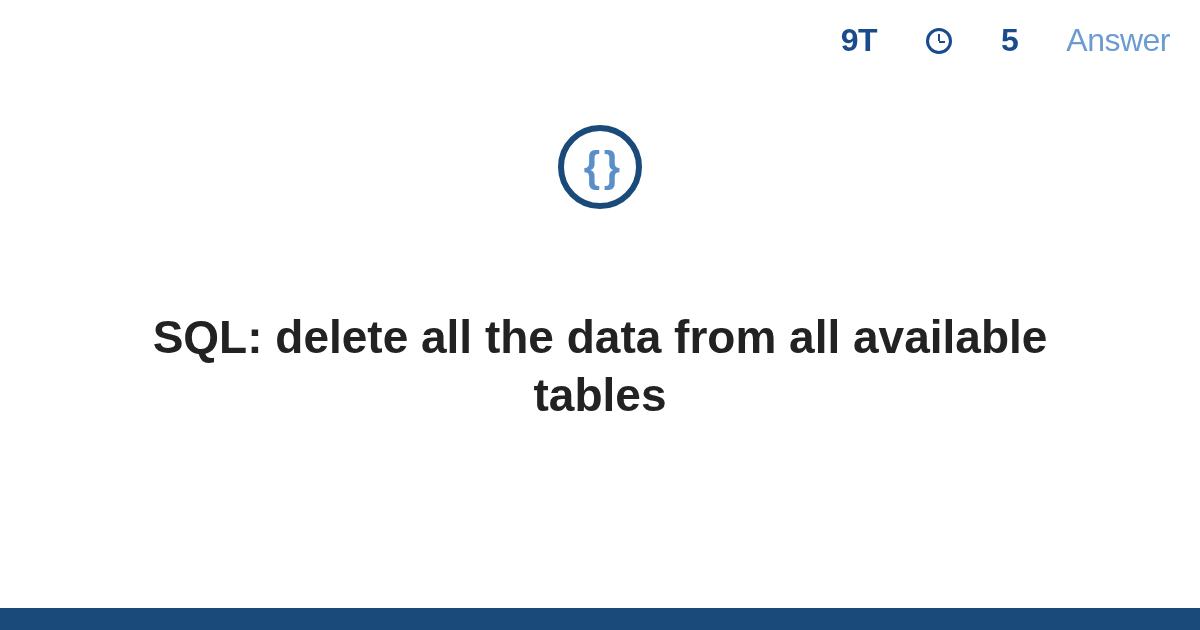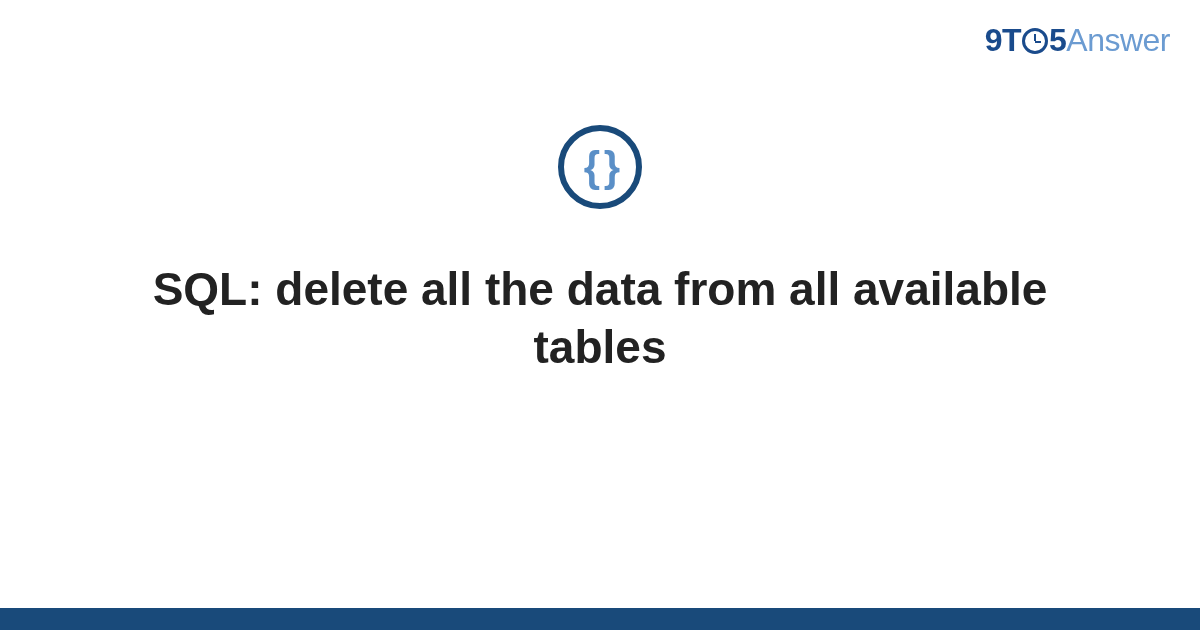--- a/index.html
+++ b/index.html
@@ -1,18 +1,19 @@
 <!DOCTYPE html>
 <html><head>
   <meta charset="utf-8">
   <style>
     * {
       margin: 0;
       padding: 0;
       box-sizing: border-box;
+      gap: 48px;
     }
     body {
       width: 1200px;
       height: 630px;
       background: #ffffff;
       font-family: Arial, Helvetica, sans-serif;
       position: relative;
       overflow: hidden;
     }
     .header-logo {

